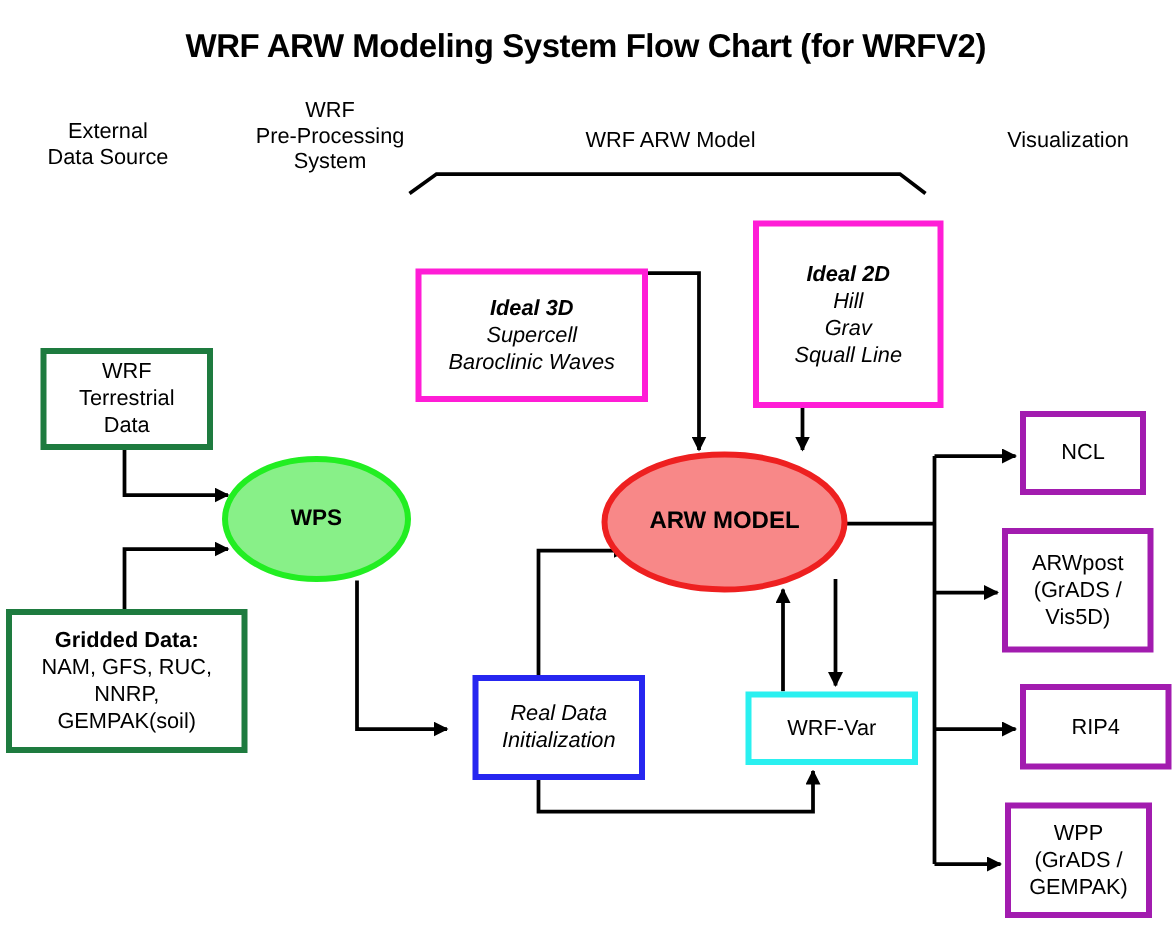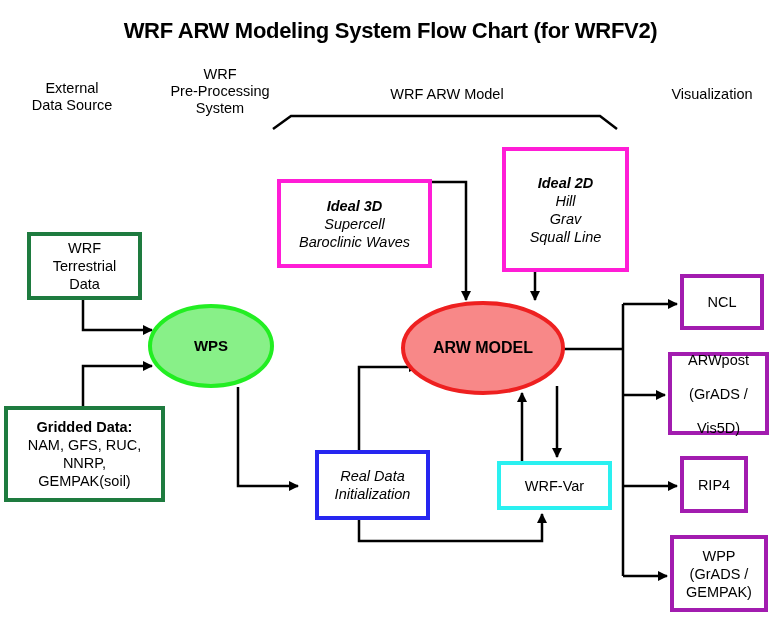--- a/index.html
+++ b/index.html
@@ -101,25 +101,25 @@
   <div>Real Data</div>
   <div>Initialization</div>
 </div>
 <div class="box cyan" style="left:485px; top:461px; width:115px; height:49px;">
   <div>WRF-Var</div>
 </div>
 
 <div class="box maroon" style="left:680px; top:274px; width:84px; height:56px;">
   <div>NCL</div>
 </div>
-<div class="box maroon" style="left:668px; top:352px; width:101px; height:83px;gap:16px;">
+<div class="box maroon" style="left:668px; top:352px; width:101px; height:83px;">
   <div>ARWpost</div>
   <div>(GrADS /</div>
   <div>Vis5D)</div>
 </div>
-<div class="box maroon" style="left:680px; top:456px; width:68px; height:57px;">
+<div class="box maroon" style="left:680px; top:456px; width:101px; height:57px;">
   <div>RIP4</div>
 </div>
 <div class="box maroon" style="left:670px; top:535px; width:98px; height:77px;">
   <div>WPP</div>
   <div>(GrADS /</div>
   <div>GEMPAK)</div>
 </div>
 
 </body></html>

